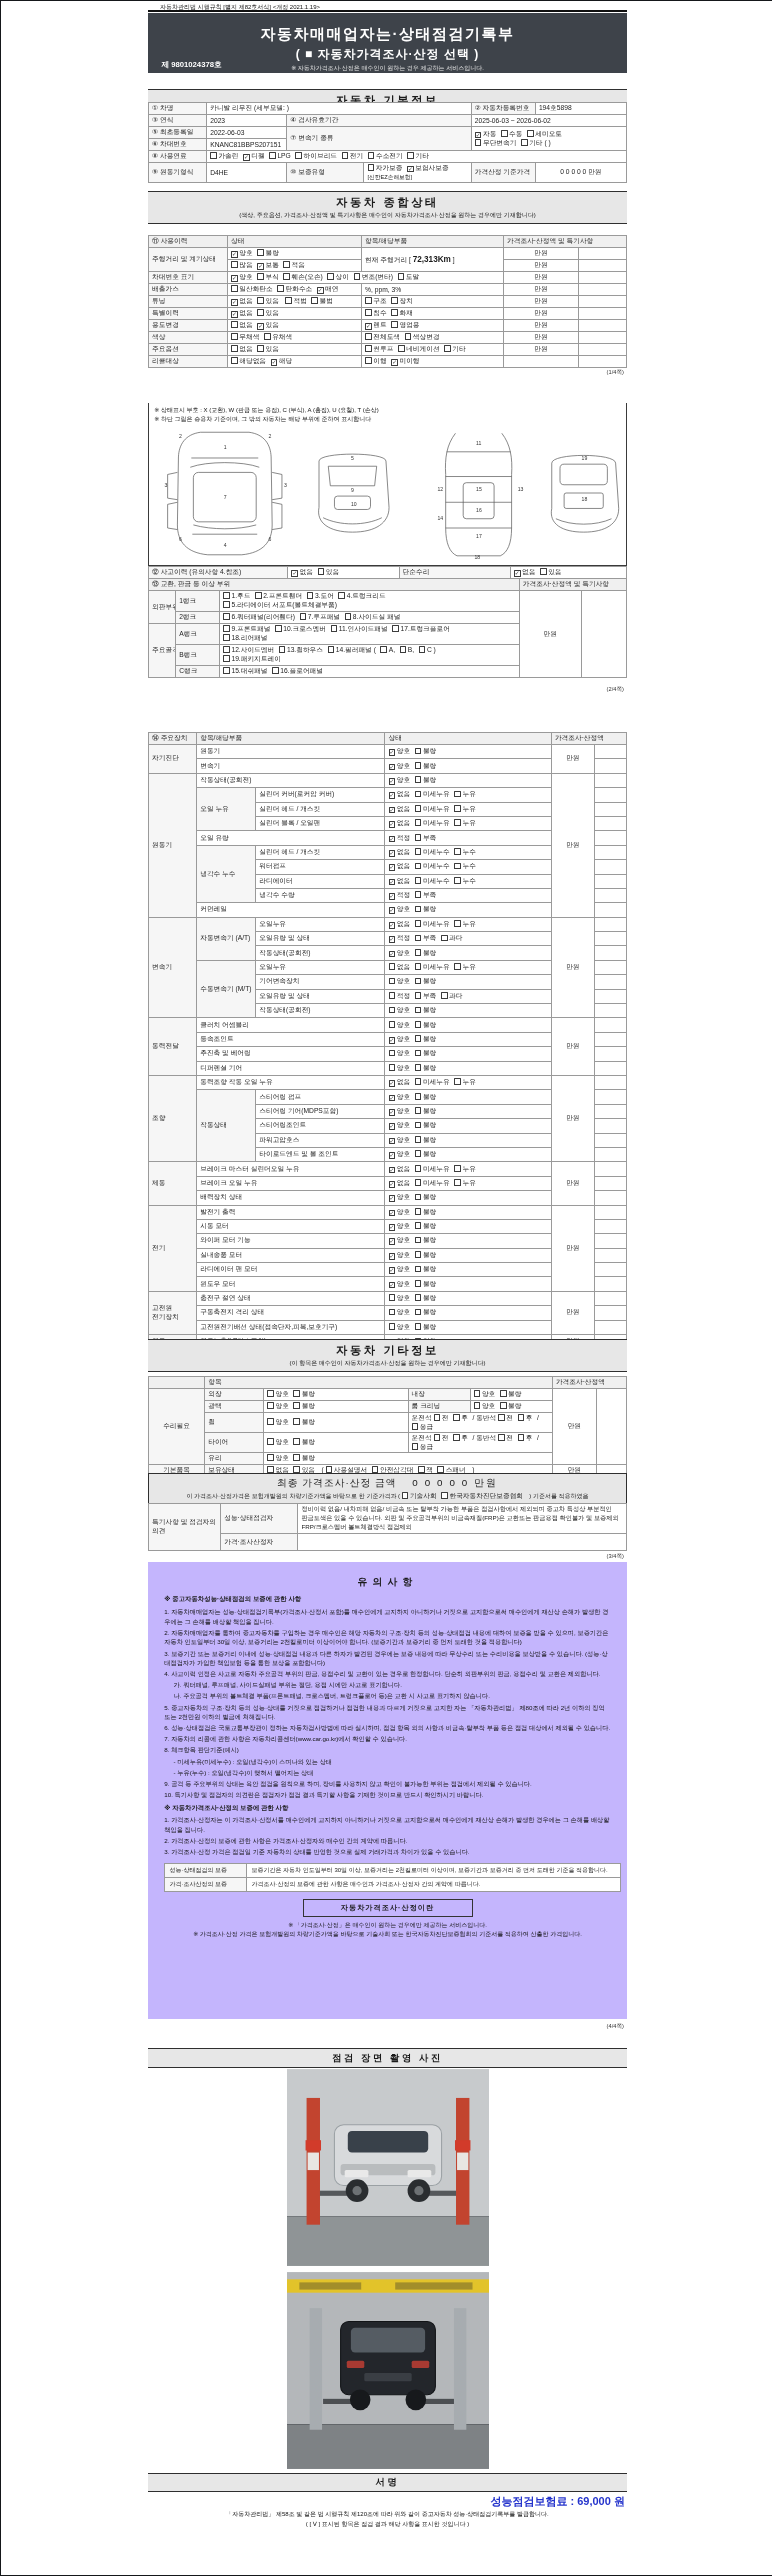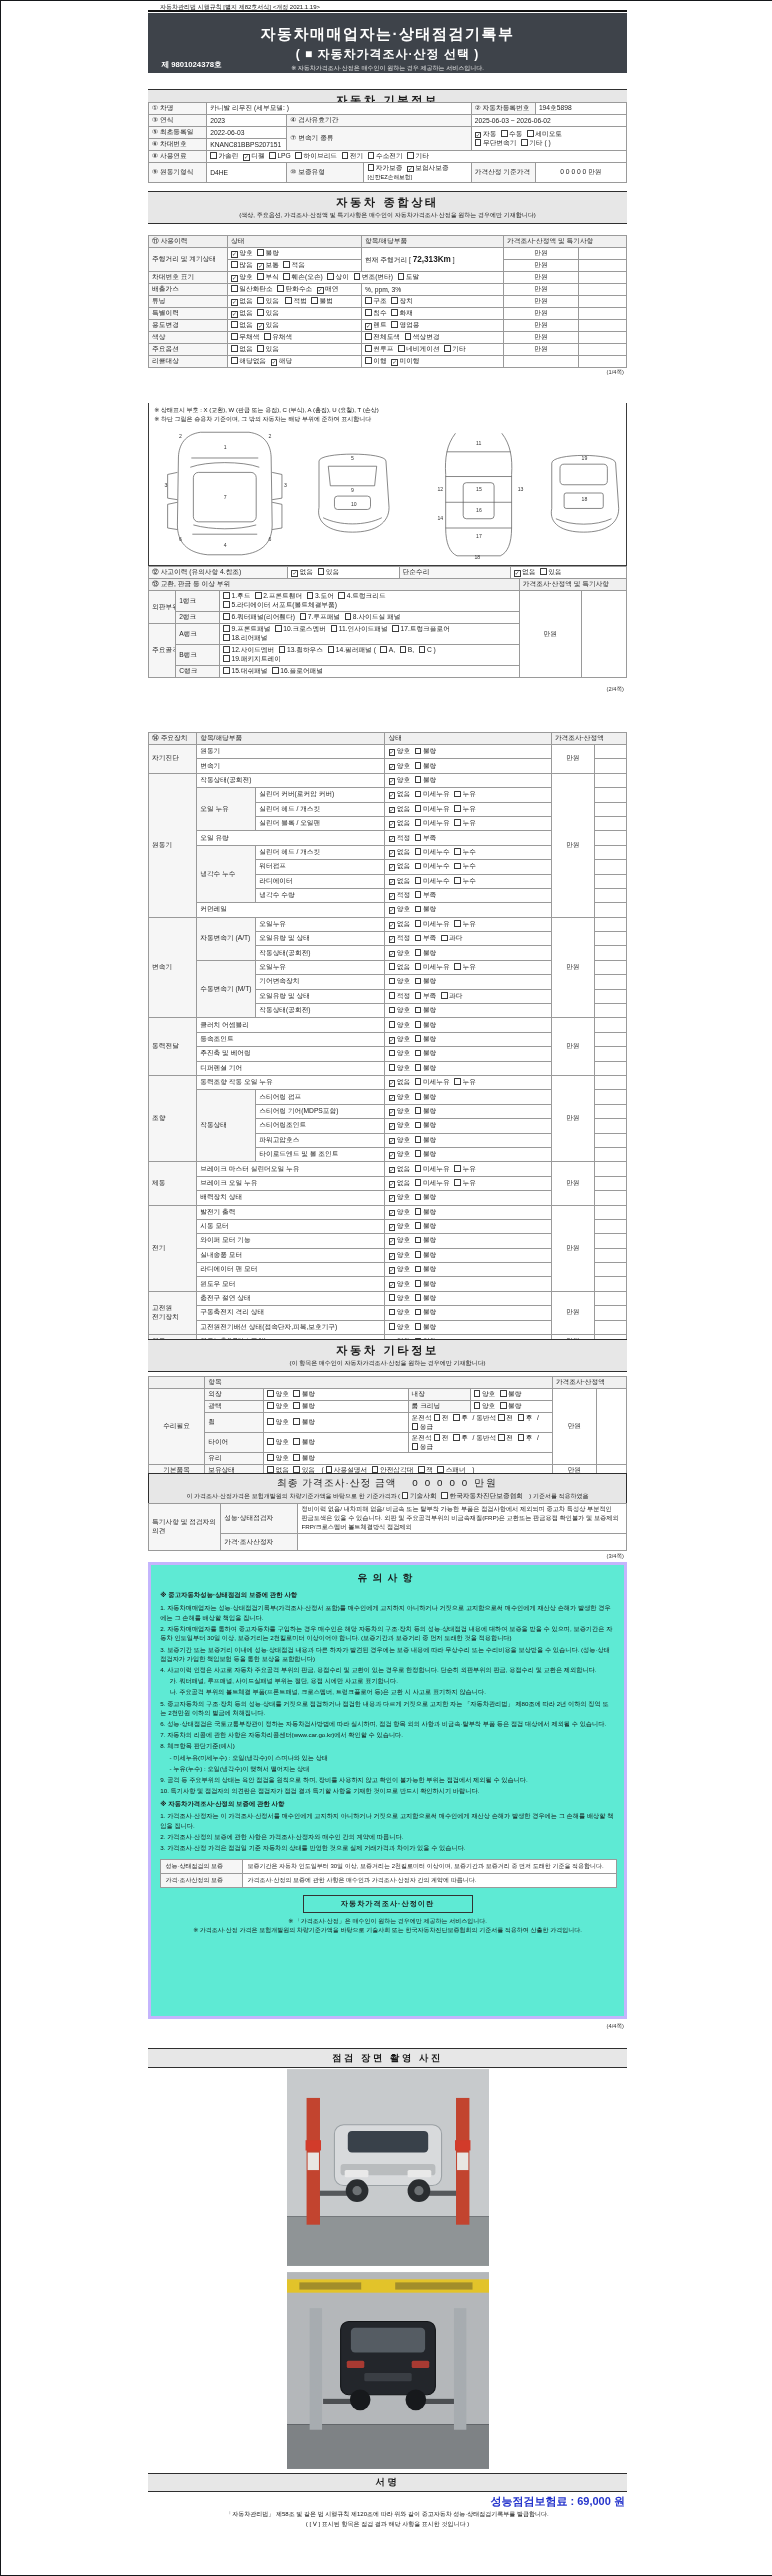--- a/index.html
+++ b/index.html
@@ -31,21 +31,21 @@
   .ol,.txtseg{font-size:6.7px}
   .manwon{text-align:center;color:#222}
   .marker{position:absolute;right:0;font-size:5.7px;color:#333}
   .odom{font-size:8.2px;font-weight:bold}
   .legend{font-size:6px;color:#111;line-height:1.55}
   .diagwrap{border:1px solid #3a3a3a;border-top:none;background:#fff}
   .finalband{background:#e7e7e7;border:1px solid #2f2f2f;text-align:center;padding:2.6px 0 3.1px}
   .finalband .l{font-size:9.8px;font-weight:normal;letter-spacing:1px;display:inline-block;margin-right:13.4px}
   .finalband .v{font-size:9.8px;display:inline-block;letter-spacing:2.1px}
   .finalband .n{font-size:6px;margin-top:2.1px}
-  .notesbox{border:3px solid #c4b5fd;padding:5.2px 9.3px 6.2px;background:#5eead4}
+  .notesbox{border:7px solid #c4b5fd;padding:5.2px 9.3px 6.2px;background:#c4b5fd}
   .notesbox .title{text-align:center;font-size:9.8px;font-weight:bold;letter-spacing:5.2px;margin:2.1px 0 6.2px}
   .nhead{font-size:6.4px;font-weight:bold;margin:4.1px 0 2.6px}
   .nitem{font-size:6.2px;line-height:1.55;margin:1.5px 0;color:#111}
   .nitem.indent{padding-left:9.3px}
   .ntable{margin-top:6.2px}
   .ntable td{font-size:6px;padding:2.1px 4.1px}
   .nboxtitle{width:170px;margin:7.2px auto 4.1px;border:1px solid #333;text-align:center;font-size:7.2px;font-weight:bold;padding:2.6px 0;letter-spacing:1px}
   .nextra{font-size:6px;text-align:center;line-height:1.6;color:#111}
   .photos{display:flex;flex-direction:column;align-items:center;gap:6.2px}
   .fee{font-size:11px;font-weight:bold;color:#2433cc;text-align:right;padding-right:2.1px}

